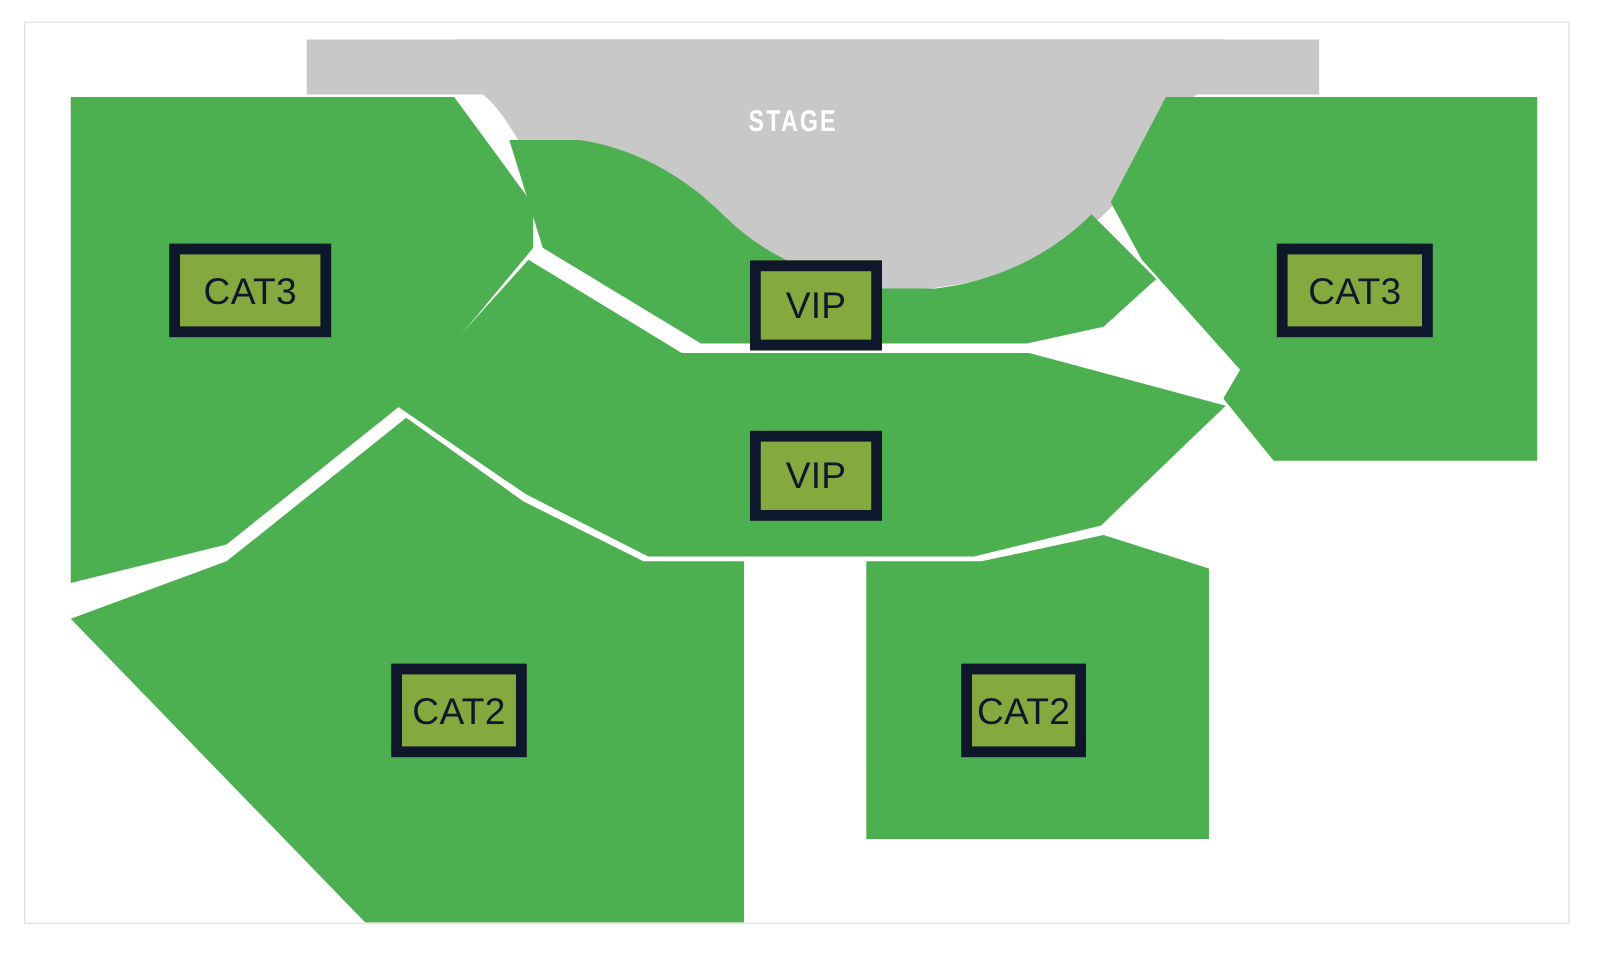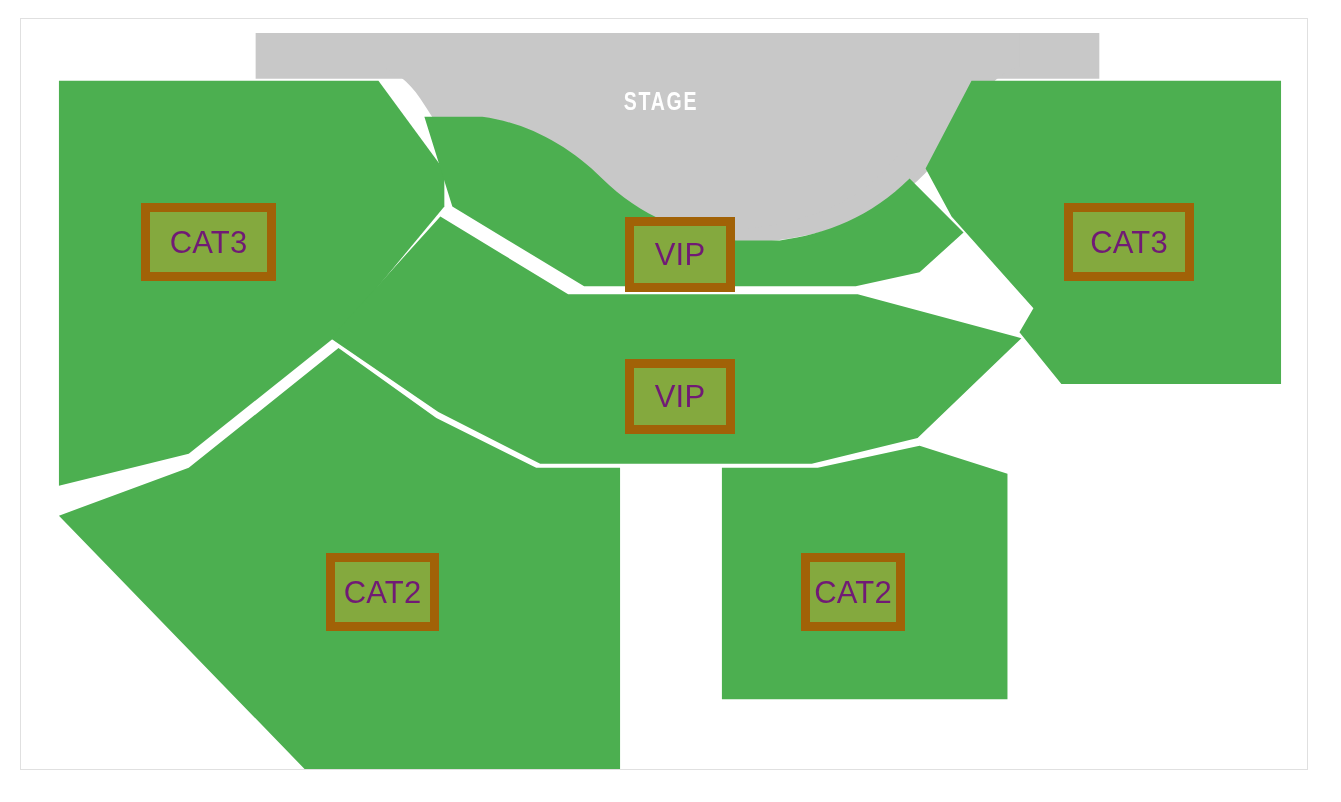--- a/index.html
+++ b/index.html
@@ -42,23 +42,23 @@
     height: 100%;
     display: block;
   }
 
   .section-label {
     position: absolute;
     box-sizing: border-box;
     display: flex;
     align-items: center;
     justify-content: center;
-    border: 9px solid #a16207;
+    border: 9px solid #0f172a;
     background: #84a93e;
-    color: #701a75;
+    color: #0f172a;
     font-family: "Liberation Sans", sans-serif;
     font-size: 31px;
     font-weight: 400;
     letter-spacing: 0.2px;
     line-height: 1;
     user-select: none;
   }
 
   .stage-text {
     position: absolute;

